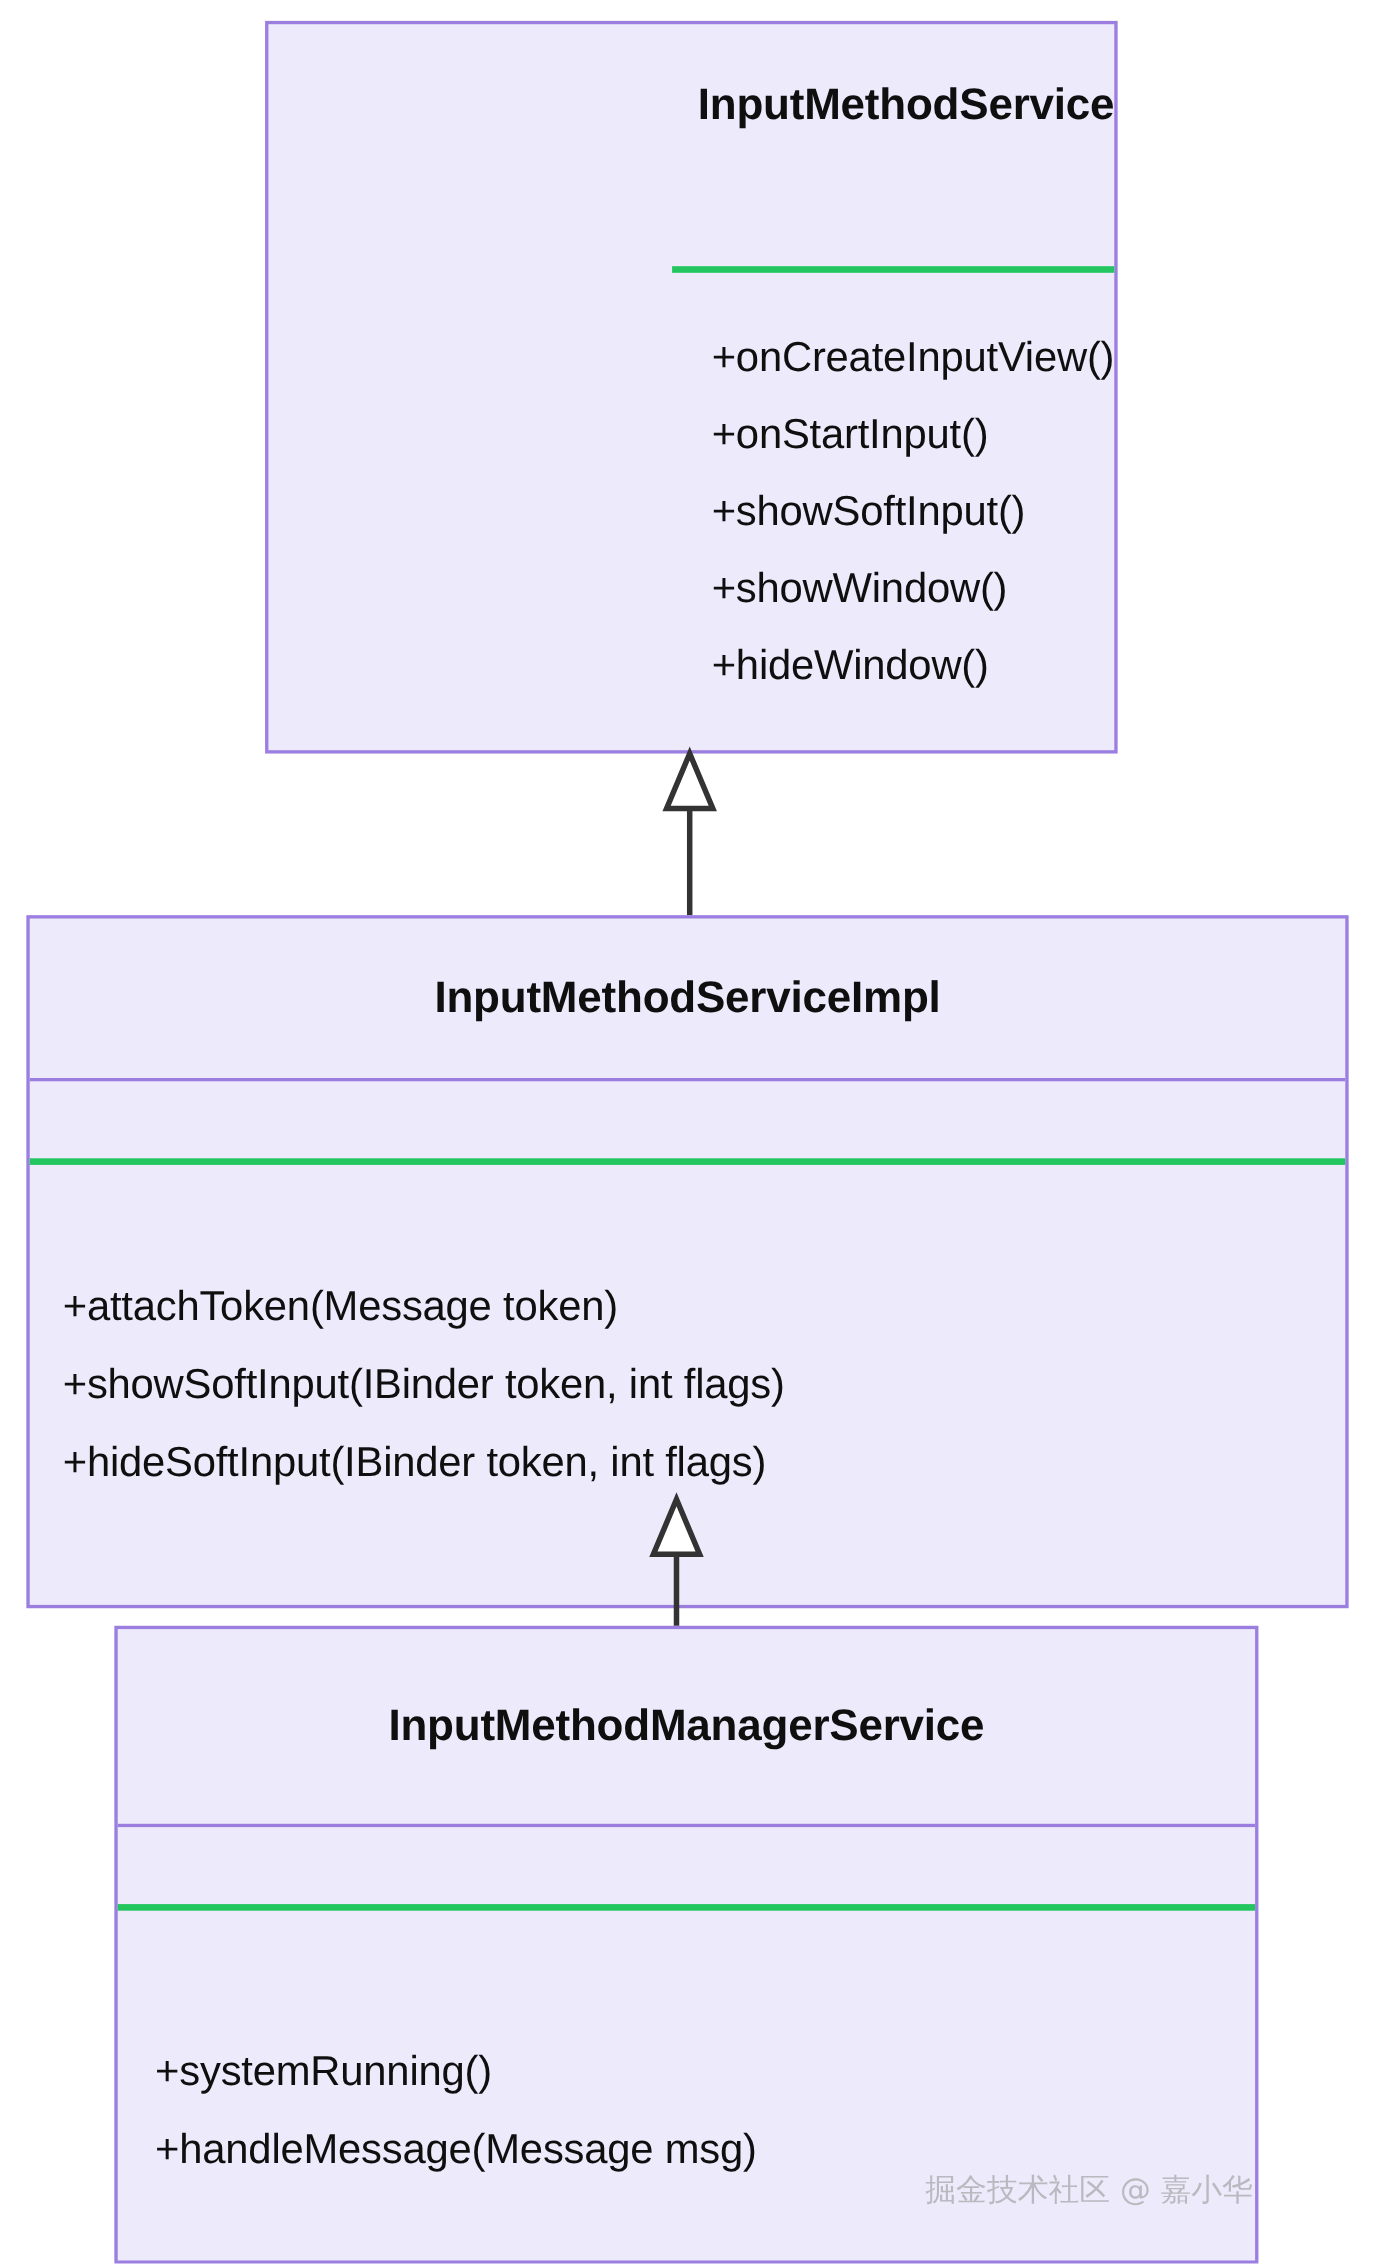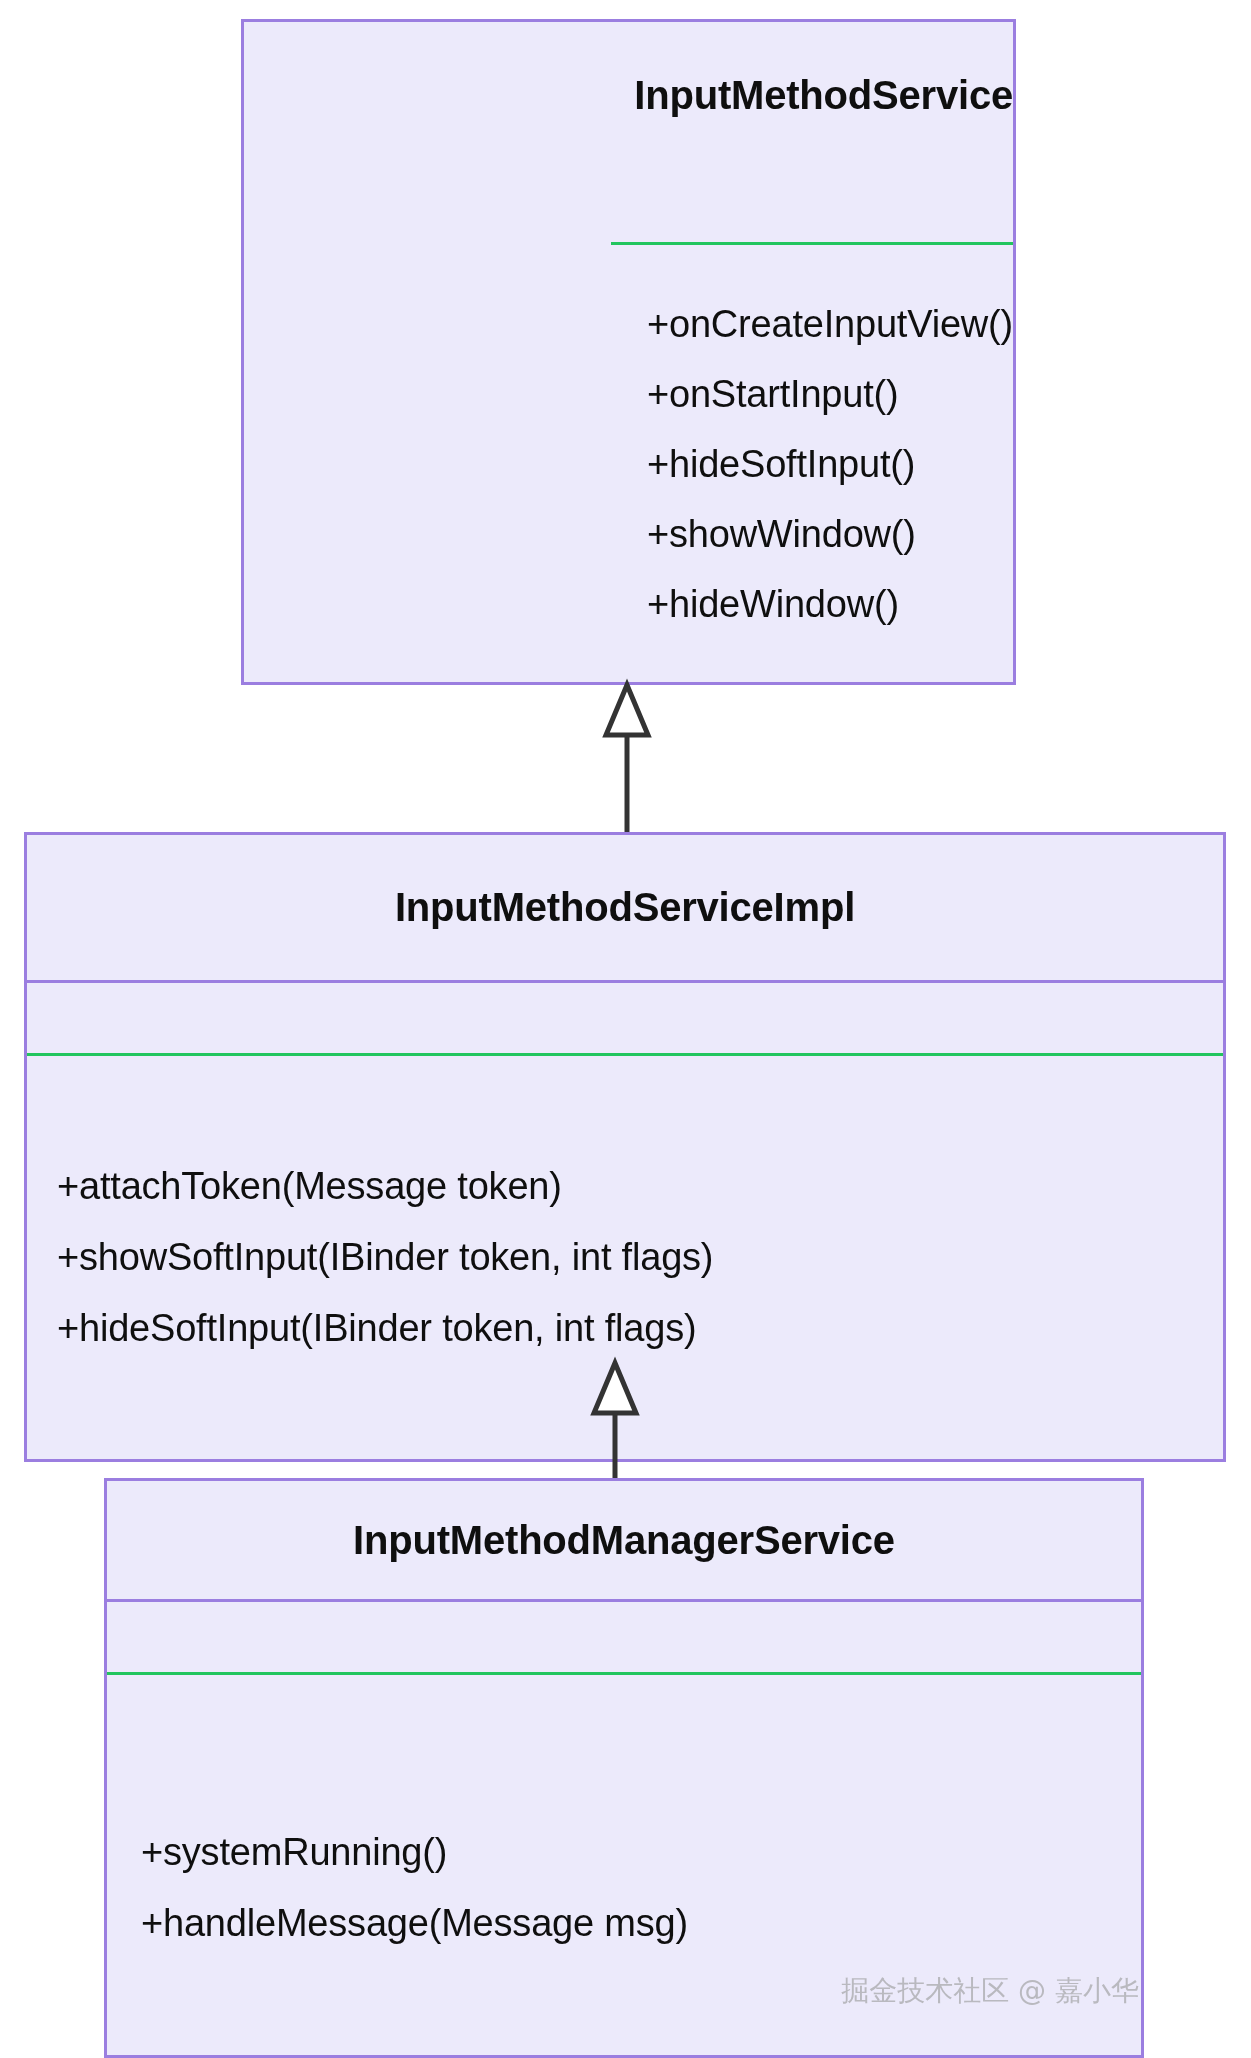--- a/index.html
+++ b/index.html
@@ -34,21 +34,21 @@
     font-weight: bold;
     color: #0f0f0f;
     letter-spacing: -0.2px;
     white-space: nowrap;
   }
   .uml-attributes {
     border-top: 3px solid #9b7ee0;
     box-sizing: border-box;
   }
   .uml-operations {
-    border-top: 3px solid #22c55e;
+    border-top: 6px solid #22c55e;
     box-sizing: border-box;
     display: flex;
     flex-direction: column;
     justify-content: center;
   }
   .uml-op {
     color: #0f0f0f;
     white-space: nowrap;
     letter-spacing: -0.2px;
   }
@@ -97,21 +97,21 @@
   }
 
   
   #box-input-method-manager-service {
     left: 104px;
     top: 1478px;
     width: 1040px;
     height: 580px;
   }
   #box-input-method-manager-service .uml-class-name {
-    height: 118px;
+    height: 177px;
     font-size: 40px;
   }
   #box-input-method-manager-service .uml-attributes { height: 73px; }
   #box-input-method-manager-service .uml-operations {
     flex: 1;
     padding-left: 34px;
     padding-top: 46px;
   }
   #box-input-method-manager-service .uml-op {
     font-size: 38px;
@@ -144,21 +144,21 @@
 <body>
 
 <div id="canvas">
 
   <div class="uml-class" id="box-input-method-service">
     <div class="uml-class-name">InputMethodService</div>
     <div class="uml-attributes"></div>
     <div class="uml-operations">
       <div class="uml-op">+onCreateInputView()</div>
       <div class="uml-op">+onStartInput()</div>
-      <div class="uml-op">+hideSoftInput()</div>
+      <div class="uml-op">+showSoftInput()</div>
       <div class="uml-op">+showWindow()</div>
       <div class="uml-op">+hideWindow()</div>
     </div>
   </div>
 
   <div class="generalization" id="gen-impl-to-service">
     <svg width="70" height="150" viewBox="0 0 70 150">
       <polygon points="35,2 14,52 56,52" fill="#ffffff" stroke="#333333" stroke-width="5"></polygon>
       <line x1="35" y1="52" x2="35" y2="150" stroke="#333333" stroke-width="5"></line>
     </svg>

